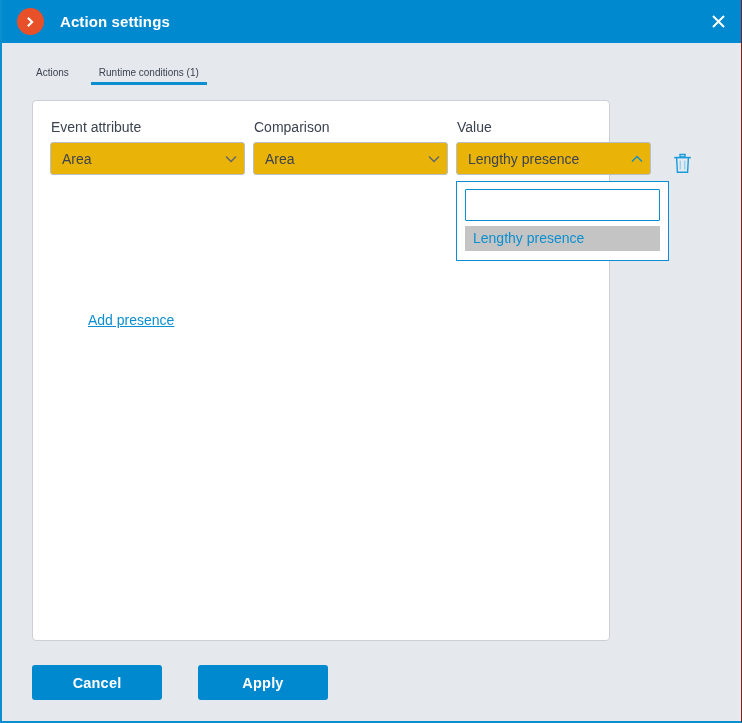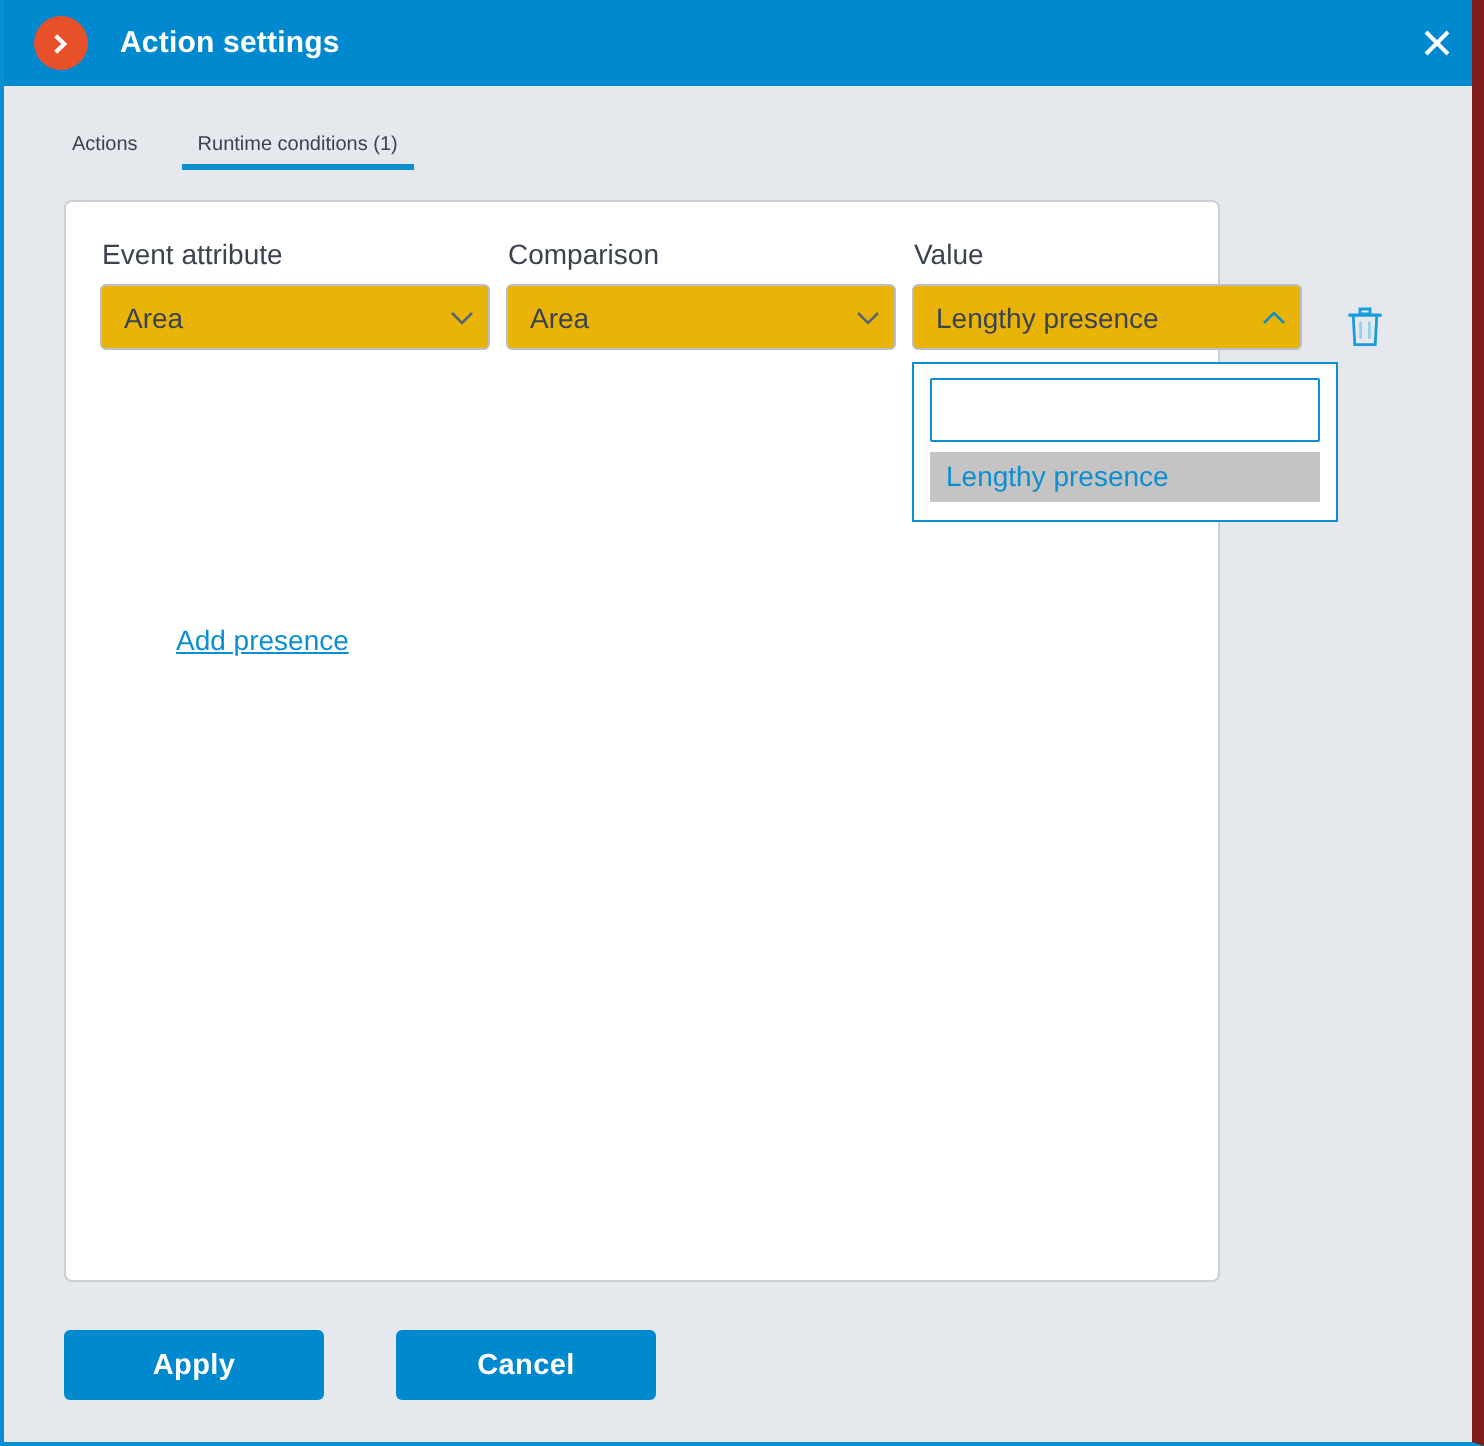--- a/index.html
+++ b/index.html
@@ -13,21 +13,21 @@
     background: #ffffff;
     overflow: hidden;
   }
 
   .window {
     position: relative;
     width: 742px;
     height: 723px;
     box-sizing: border-box;
     border-left: 2px solid #0b8fd0;
-    border-right: 6px solid #7f1d1d;
+    border-right: 1px solid #7f1d1d;
     border-bottom: 2px solid #0b8fd0;
     background: #e5e8ec;
     overflow: hidden;
   }
 
   
   .titlebar {
     position: absolute;
     left: -2px;
     top: 0;
@@ -337,17 +337,17 @@
           <path d="M3.6 4.6 L4.4 19.3 L14.6 19.3 L15.4 4.6" stroke="#1a9bdc" stroke-width="1.4" fill="none"></path>
           <path d="M7.3 7.8 L7.3 16.4 M11.7 7.8 L11.7 16.4" stroke="#8fd3f1" stroke-width="1.4" fill="none"></path>
         </svg>
       </div>
     </div>
 
     <div class="add-link">Add presence</div>
   </div>
 
   <div class="footer">
+    <button class="btn">Cancel</button>
     <button class="btn">Apply</button>
-    <button class="btn">Cancel</button>
   </div>
 
 </div>
 
 </body></html>

